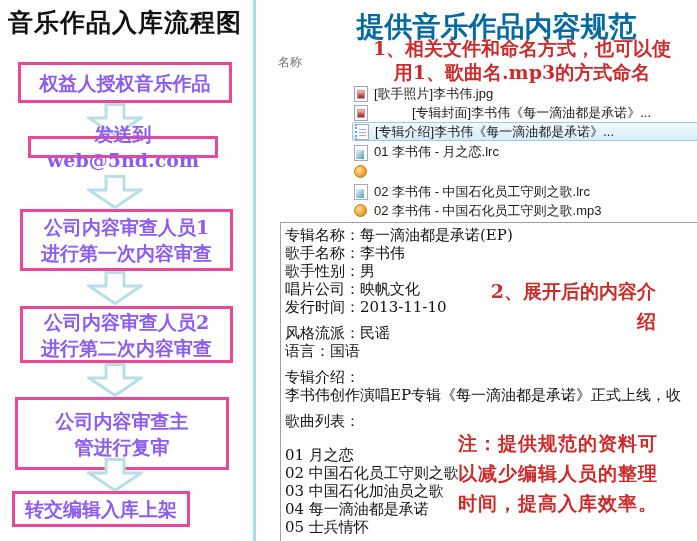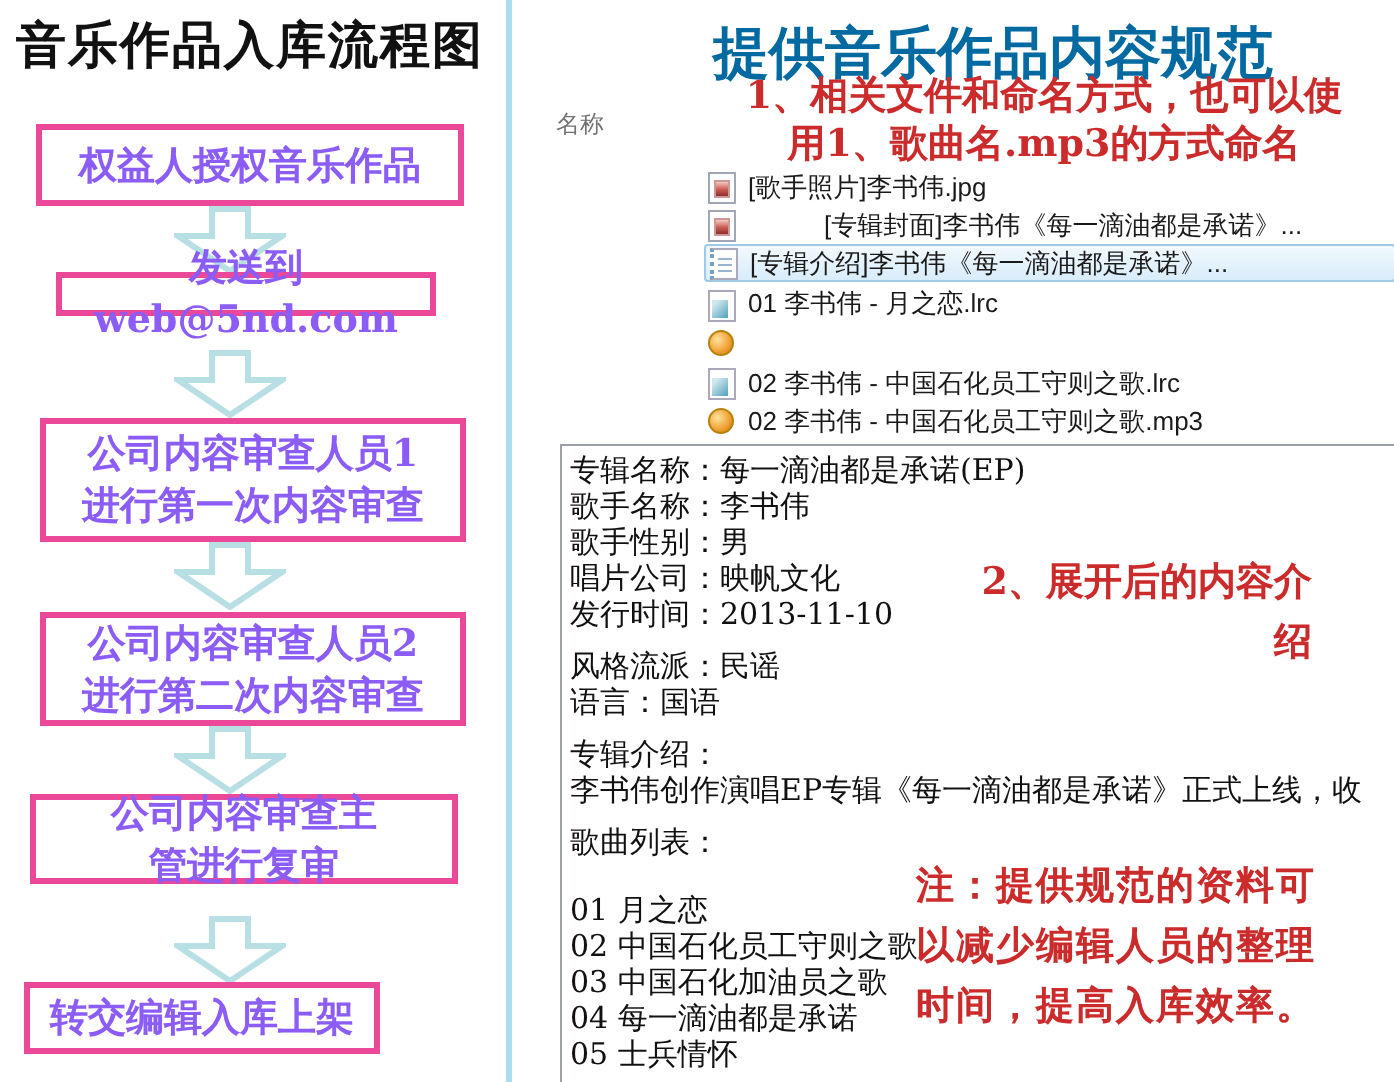--- a/index.html
+++ b/index.html
@@ -111,21 +111,21 @@
 
   <div class="fc-box" style="left:20px;top:306px;width:213px;height:57px;">公司内容审查人员2
 进行第二次内容审查</div>
 
   <div class="fc-arrow" style="left:87px;top:363px;">
     <svg width="56" height="34" viewBox="0 0 56 34">
         <polygon points="19,1.5 37,1.5 37,15 54,15 28,32.5 2,15 19,15" fill="#ffffff" stroke="#b8e0e4" stroke-width="3"></polygon>
       </svg>
   </div>
 
-  <div class="fc-box" style="left:15px;top:397px;width:214px;height:45px;">公司内容审查主
+  <div class="fc-box" style="left:15px;top:397px;width:214px;height:73px;">公司内容审查主
 管进行复审</div>
 
   <div class="fc-arrow" style="left:87px;top:458px;">
     <svg width="56" height="34" viewBox="0 0 56 34">
         <polygon points="19,1.5 37,1.5 37,15 54,15 28,32.5 2,15 19,15" fill="#ffffff" stroke="#b8e0e4" stroke-width="3"></polygon>
       </svg>
   </div>
 
   <div class="fc-box" style="left:12px;top:491px;width:178px;height:36px;">转交编辑入库上架</div>
 

